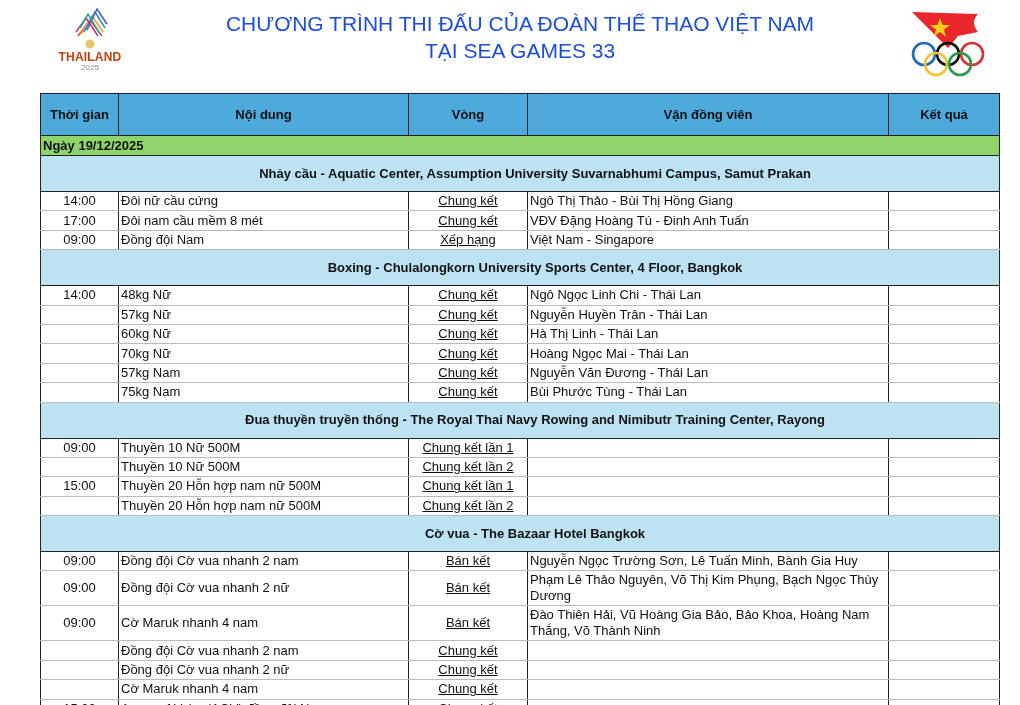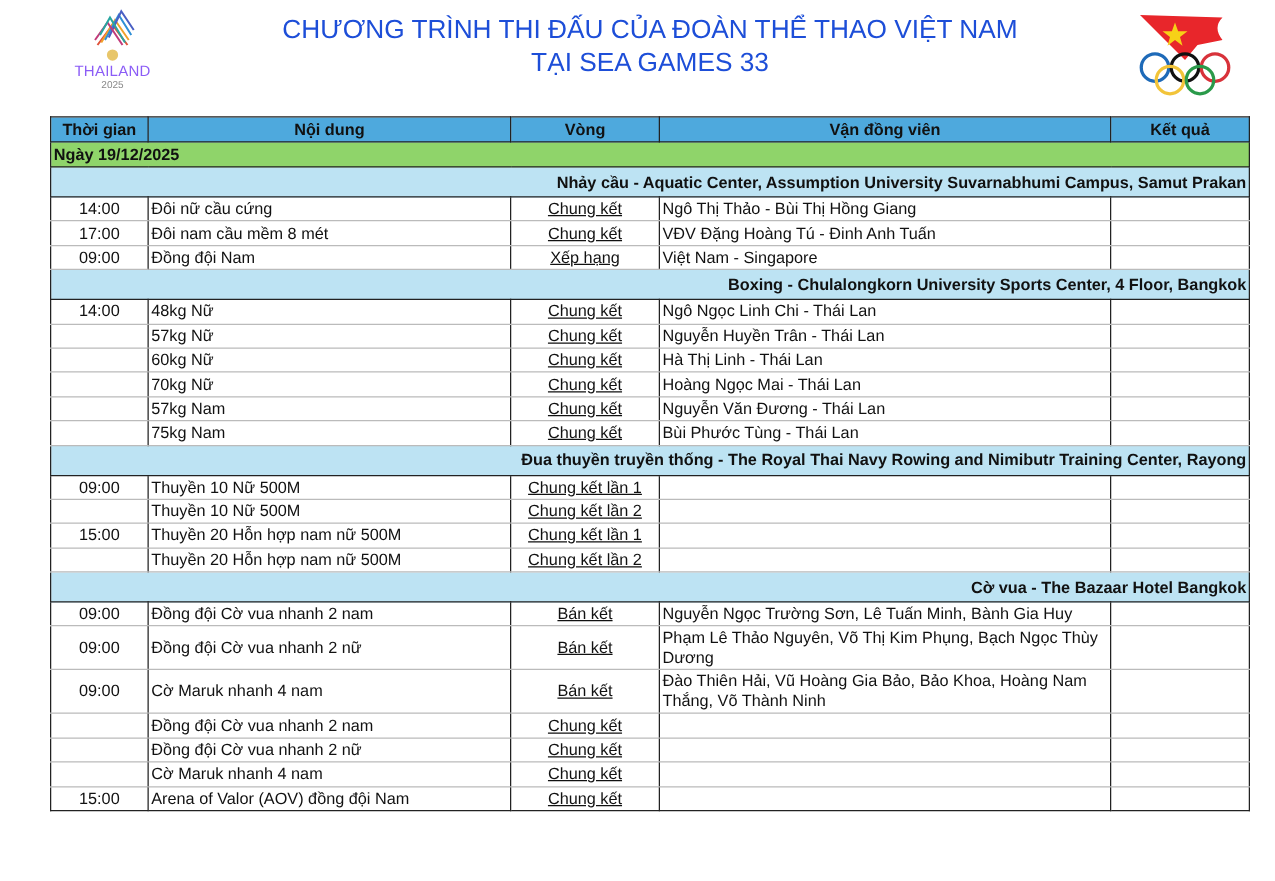--- a/index.html
+++ b/index.html
@@ -2,34 +2,34 @@
 <html><head>
 <meta charset="utf-8">
 <style>
   * { box-sizing: border-box; margin: 0; padding: 0; }
   html, body { width: 1020px; height: 705px; background: #ffffff; overflow: hidden; }
   body { font-family: "Liberation Sans", sans-serif; color: #111; position: relative; }
 
   .header-area { position: absolute; left: 0; top: 0; width: 1020px; height: 90px; }
   .logo-left { position: absolute; left: 50px; top: 6px; width: 80px; height: 70px; text-align: center; }
   .logo-left svg { display: block; margin: 0 auto; }
-  .logo-left .thai { font-weight: normal; font-size: 12px; color: #8b5cf6; letter-spacing: 0.2px; margin-top: 0px; }
+  .logo-left .thai { font-weight: bold; font-size: 12px; color: #c2410c; letter-spacing: 0.2px; margin-top: 0px; }
   .logo-left .yr { font-size: 8px; color: #888; margin-top: -1px; }
 
   .title { position: absolute; left: 190px; top: 10px; width: 660px; text-align: center; color: #1d4ed8; font-size: 21px; line-height: 27px; }
 
   .logo-right { position: absolute; left: 908px; top: 6px; width: 80px; height: 72px; }
 
   .tbl-wrap { position: absolute; left: 40px; top: 93px; width: 959px; }
   table { border-collapse: collapse; width: 959px; table-layout: fixed; font-size: 13px; }
   col.c1 { width: 78px; } col.c2 { width: 290px; } col.c3 { width: 119px; } col.c4 { width: 361px; } col.c5 { width: 111px; }
-  th { background: #4ea9dd; font-weight: bold; font-size: 13px; height: 20px; border: 1.5px solid #222; text-align: center; color: #111; }
+  th { background: #4ea9dd; font-weight: bold; font-size: 13px; height: 42px; border: 1.5px solid #222; text-align: center; color: #111; }
   td { border-left: 1.5px solid #222; border-right: 1.5px solid #222; border-bottom: 1px solid #bbb; height: 19.4px; padding: 0 2px; line-height: 16px; vertical-align: middle; }
   tr.date td { background: #8fd46a; font-weight: bold; text-align: left; height: 20px; border: 1.5px solid #222; }
-  tr.venue td { background: #bde3f3; font-weight: bold; text-align: right; height: 24px; border-top: 1.5px solid #222; border-bottom: 1px solid #222; border-left: 1.5px solid #222; border-right: 1.5px solid #222; padding-left: 32px; }
+  tr.venue td { background: #bde3f3; font-weight: bold; text-align: center; height: 36px; border-top: 1.5px solid #222; border-bottom: 1px solid #222; border-left: 1.5px solid #222; border-right: 1.5px solid #222; padding-left: 32px; }
   td.time { text-align: center; }
   td.round { text-align: center; text-decoration: underline; }
   tr.tall td { height: 35px; }
   tr.last td { border-bottom: 1.5px solid #222; }
 </style>
 </head>
 <body>
 
 <div class="header-area">
   <div class="logo-left">

